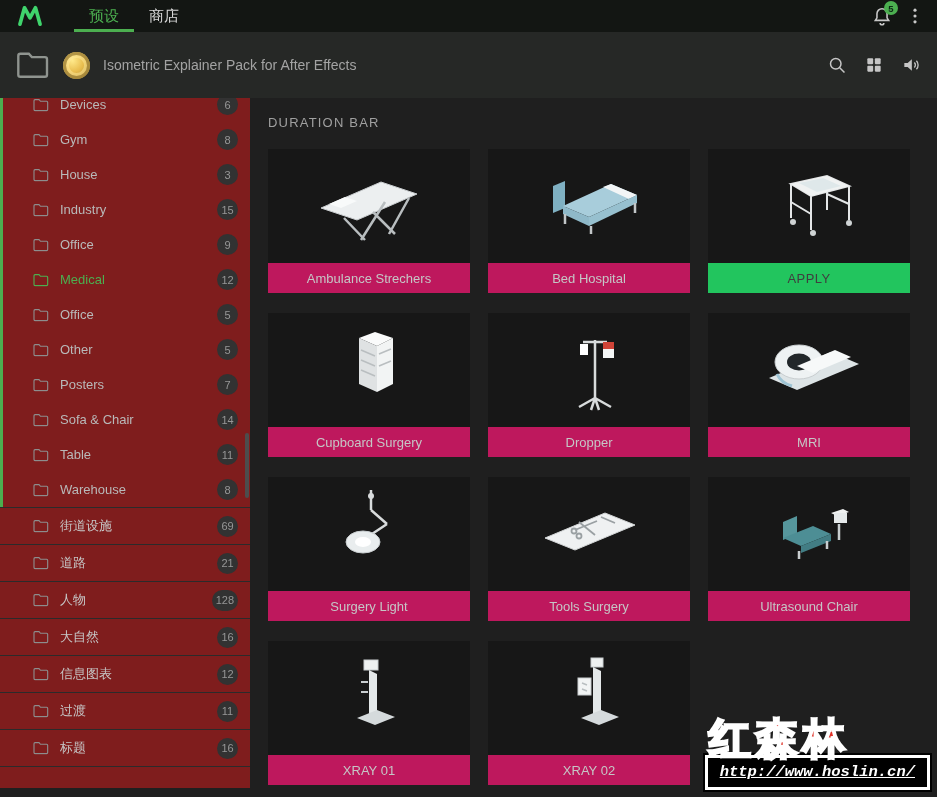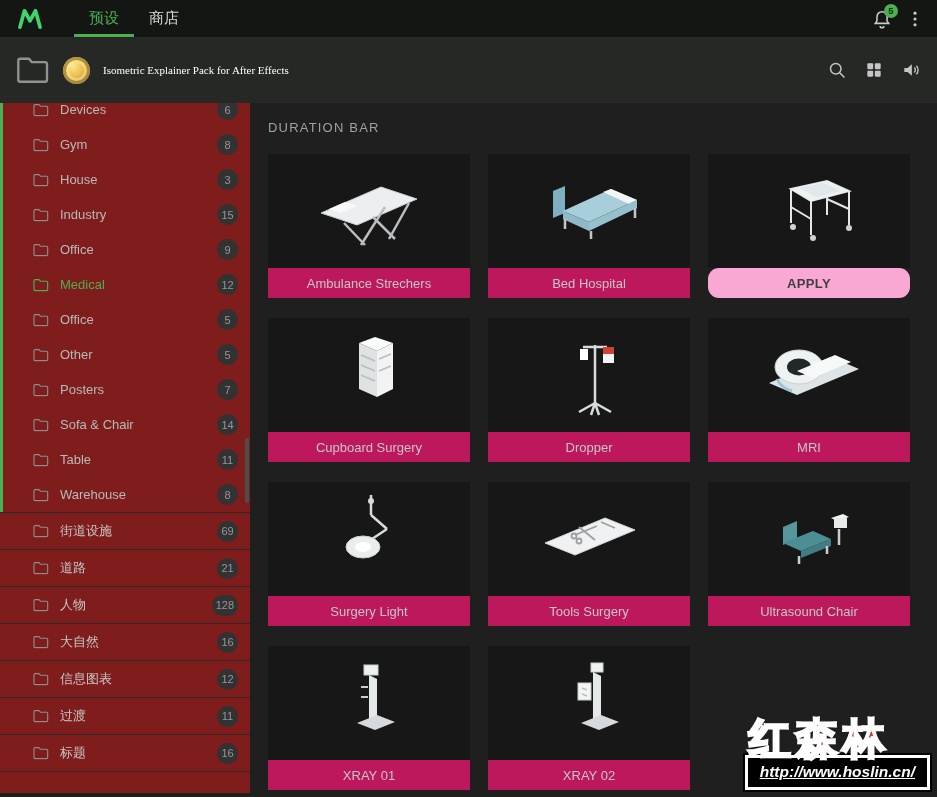--- a/index.html
+++ b/index.html
@@ -3,36 +3,36 @@
 <meta charset="utf-8">
 <style>
   * { box-sizing: border-box; margin: 0; padding: 0; }
   html,body { width: 937px; height: 797px; }
   body {
     background:#1f1f1f;
     font-family:"Liberation Sans","DejaVu Sans",sans-serif;
     overflow:hidden; position:relative; color:#ccc;
   }
   
-  .topbar{height:37px;background:#131613;display:flex;align-items:stretch;}
+  .topbar{height:32px;background:#131613;display:flex;align-items:stretch;}
   .logo-wrap{width:60px;display:flex;align-items:center;justify-content:center;}
   .tabs{display:flex;align-items:stretch;margin-left:14px;}
   .tab{display:flex;align-items:center;padding:0 15px;font-size:15px;color:#d8d8d8;cursor:pointer;}
   .tab.active{color:#4caf50;box-shadow:inset 0 -3px 0 #4caf50;}
   .topbar-right{margin-left:auto;display:flex;align-items:center;gap:12px;padding-right:12px;color:#c9c9c9;}
   .bell-wrap{position:relative;width:22px;height:22px;cursor:pointer;}
   .bell-badge{position:absolute;top:-4px;right:-5px;min-width:14px;height:14px;border-radius:50%;
     background:#4caf50;color:#0e2b16;font-size:9.5px;font-weight:bold;display:flex;align-items:center;justify-content:center;}
   
   .pack-header{height:66px;background:#262826;display:flex;align-items:center;gap:13px;padding:0 16px;}
   .big-folder{color:#8f948f;width:34px;height:28px;flex:none;}
   .coin{width:27px;height:27px;border-radius:50%;flex:none;
     background:radial-gradient(circle at 35% 32%, #ffe98a 0%, #e8bc4d 45%, #9a7a23 100%);
     box-shadow:inset 0 0 0 3px rgba(120,90,20,.55), inset 0 0 0 6px rgba(255,235,160,.5);}
-  .pack-title{font-size:11px;color:#ffffff;font-family:Liberation Serif, serif;}
+  .pack-title{font-size:14px;color:#a3a3a3;}
   .header-right{margin-left:auto;display:flex;align-items:center;gap:17px;color:#c6c6c6;}
   .h-icon{width:20px;height:20px;cursor:pointer;}
   
   .layout{display:flex;height:690px;overflow:hidden;}
   
   .sidebar{width:250px;min-width:250px;background:#7f1d1d;position:relative;overflow:hidden;}
   .group-indicator{position:absolute;left:0;top:0;width:3px;height:409px;background:#4caf50;}
   .sub-list{margin-top:-11px;}
   .side-item{height:35px;display:flex;align-items:center;padding:0 12px 0 33px;color:#b9b9b9;font-size:13px;cursor:pointer;}
   .side-item .f-icon{width:16px;height:14px;margin-right:11px;color:#8d8d8d;flex:none;}
@@ -43,27 +43,27 @@
   .top-list .side-item{height:37px;border-bottom:1px solid #2b2b2b;color:#c6c6c6;}
   .scroll-thumb{position:absolute;right:1px;top:335px;width:4px;height:65px;background:#4d4d4d;border-radius:2px;cursor:pointer;}
   
   .main{flex:1;padding-left:18px;position:relative;overflow:hidden;}
   .section-title{margin-top:17px;font-size:13px;letter-spacing:1.2px;color:#a0a0a0;}
   .grid{margin-top:19px;display:grid;grid-template-columns:repeat(3,202px);column-gap:18px;row-gap:20px;}
   .card{width:202px;cursor:pointer;}
   .card-img{height:114px;background:#171717;display:flex;align-items:center;justify-content:center;}
   .card-img svg{width:160px;height:100px;}
   .card-label{height:30px;background:#be185d;display:flex;align-items:center;justify-content:center;color:#c6c6c6;font-size:13px;}
-  .card.apply .card-label{background:#f9a8d4;color:#3f3f3f;font-weight:bold;letter-spacing:.4px;border-radius:11px;}
+  .card.apply .card-label{background:#22c55e;color:#3f3f3f;font-weight:normal;letter-spacing:.4px;}
   
   .watermark{position:absolute;right:7px;bottom:7px;z-index:50;display:flex;flex-direction:column;align-items:flex-start;}
   .wm-name{font-size:42px;font-weight:bold;color:#e03228;letter-spacing:5px;
     -webkit-text-stroke:2.5px #ffffff;margin:0 0 -7px 4px;position:relative;z-index:2;line-height:1.1;}
   .wm-url{position:relative;z-index:1;border:3px solid #fff;box-shadow:0 0 0 2px #000;background:#000;color:#fff;
-    font-style:italic;font-weight:bold;font-size:15.5px;padding:5px 12px 6px;text-decoration:underline;white-space:nowrap;}
+    font-style:italic;font-weight:bold;font-size:15.5px;padding:5px 12px 6px;text-decoration:underline;white-space:nowrap;font-family:Liberation Mono, monospace;}
 </style>
 </head>
 <body>
 
 <svg width="0" height="0" style="position:absolute" aria-hidden="true">
   <defs>
     <symbol id="i-logo" viewBox="0 0 28 24">
       <path d="M3 21 L8 3 L14 14 L20 3 L25 21" fill="none" stroke="#3fd46c" stroke-width="4" stroke-linejoin="round" stroke-linecap="round"></path>
     </symbol>
     <symbol id="i-folder" viewBox="0 0 24 20">

